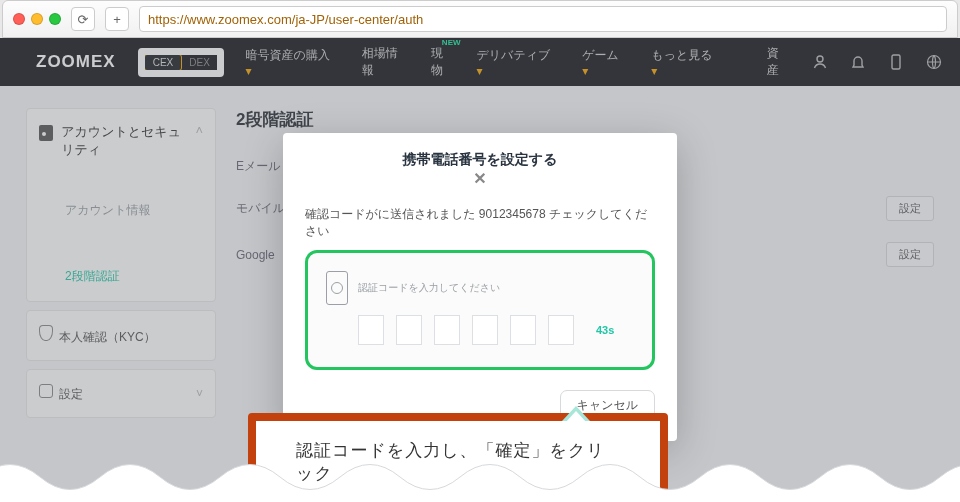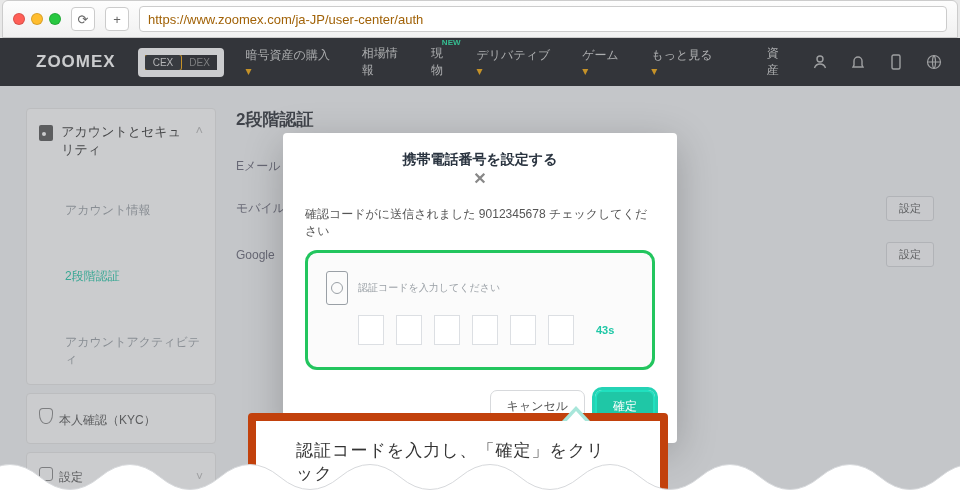--- a/index.html
+++ b/index.html
@@ -134,21 +134,20 @@
   <div class="body-area">
     <div class="sidebar">
       <div class="side-card">
         <div class="side-title">
           <span class="ico"></span>
           <span>アカウントとセキュリティ</span>
           <span style="margin-left:auto;color:#bbb">˄</span>
         </div>
         <div class="side-item">アカウント情報</div>
         <div class="side-item active">2段階認証</div>
-        <div class="side-item">アカウントアクティビティ</div>
       </div>
       <div class="side-row">
         <span><span class="side-shield"></span><span>本人確認（KYC）</span></span>
       </div>
       <div class="side-row">
         <span><span class="side-ico"></span><span>設定</span></span>
         <span class="chev">˅</span>
       </div>
     </div>
 
@@ -184,21 +183,20 @@
         <div class="code-box"></div>
         <div class="code-box"></div>
         <div class="code-box"></div>
         <div class="code-box"></div>
         <div class="code-box"></div>
         <span class="timer">43s</span>
       </div>
     </div>
     <div class="modal-actions">
       <button class="btn cancel">キャンセル</button>
-      <button class="btn confirm">確定</button>
     </div>
   </div>
 
   <div class="callout">
     <span>認証コードを入力し、「確定」をクリック</span>
   </div>
 
   <div class="wave">
     <svg viewBox="0 0 1020 60" preserveAspectRatio="none">
       <path d="M0 30 Q 30 5 60 30 T 120 30 T 180 30 T 240 30 T 300 30 T 360 30 T 420 30 T 480 30 T 540 30 T 600 30 T 660 30 T 720 30 T 780 30 T 840 30 T 900 30 T 960 30 T 1020 30 V60 H0 Z" fill="#ffffff" stroke="#d7d9dc" stroke-width="1"></path>

